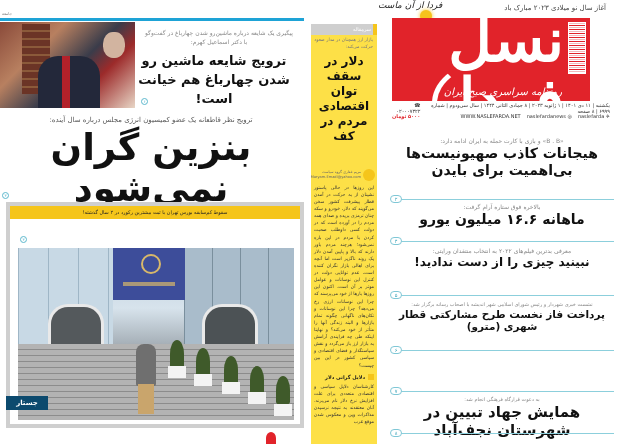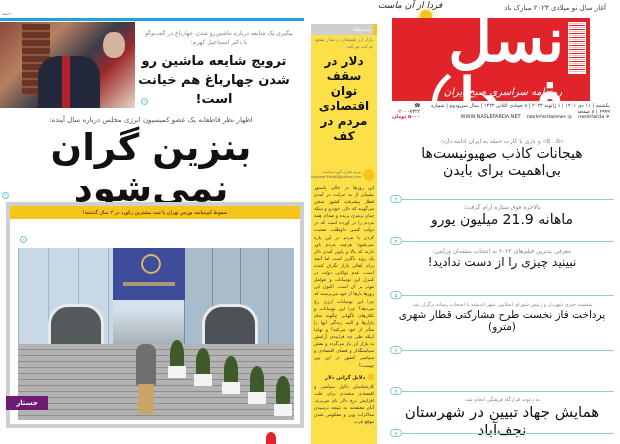--- a/index.html
+++ b/index.html
@@ -18,21 +18,21 @@
   .barcode { position: absolute; right: 4px; top: 4px; width: 18px; height: 52px; background: repeating-linear-gradient(0deg, #fff 0 1px, #f2b9bb 1px 2px, #fff 2px 3px, #e1232a 3px 4px); border: 1px solid #fff; }
   .masthead .swoosh { position: absolute; left: 40px; top: 40px; width: 130px; height: 90px; border: 5px solid #fff; border-radius: 50%; border-top-color: transparent; border-right-color: transparent; }
 
   .info-bar { position: absolute; left: 10px; top: 104px; width: 218px; font-size: 5px; color: #333; direction: rtl; }
   .info-bar .row { display: flex; justify-content: space-between; align-items: center; height: 8px; }
   .info-bar .price { color: #e1232a; font-weight: bold; }
   .info-bar .social { display: flex; gap: 6px; }
 
   .story { position: absolute; left: 6px; width: 228px; text-align: center; direction: rtl; }
   .story .kicker { font-size: 6px; color: #888; line-height: 1.3; }
-  .story .head { font-weight: normal; color: #111; line-height: 1.2; text-align: center; }
+  .story .head { font-weight: bold; color: #111; line-height: 1.2; text-align: center; }
   .divider { position: absolute; left: 8px; width: 224px; height: 8px; }
   .divider .line { position: absolute; left: 10px; right: 0; top: 4px; height: 1px; background: #8ccfdc; }
   .divider .num { position: absolute; left: 0; top: 0; width: 12px; height: 8px; border: 1px solid #7fc7d6; border-radius: 4px; font-size: 5px; line-height: 6px; color: #3ea5ba; text-align: center; background: #fff; }
 
   
   .mid-col { position: absolute; left: 311px; top: 24px; width: 66px; height: 420px; background: #fde047; direction: rtl; }
   .mid-col .tag { height: 11px; background: #cfcfcf; color: #fff; font-size: 5px; line-height: 11px; padding-right: 6px; position: relative; }
   .mid-col .tag::after { content: ""; position: absolute; right: 0; top: 0; width: 4px; height: 11px; background: #f5c51b; }
   .mid-col .kicker { font-size: 4.6px; color: #777; text-align: right; padding: 2px 4px 0 2px; line-height: 1.5; }
   .mid-col .title { font-size: 12px; font-weight: bold; text-align: center; line-height: 1.25; padding: 3px 2px; color: #111; }
@@ -70,21 +70,21 @@
   .bourse .photo .banner { position: absolute; left: 95px; top: 0; width: 72px; height: 52px; background: #3d4d9a; }
   .bourse .photo .banner::before { content: ""; position: absolute; left: 28px; top: 6px; width: 16px; height: 16px; border-radius: 50%; border: 2px solid #d8b86a; }
   .bourse .photo .banner::after { content: ""; position: absolute; left: 10px; top: 34px; width: 52px; height: 4px; background: #d8b86a; opacity: .7; }
   .bourse .photo .door-l { position: absolute; left: 30px; top: 56px; width: 56px; height: 42px; border: 3px solid #e9e9e9; border-bottom: none; border-radius: 20px 20px 0 0; background: #54595c; }
   .bourse .photo .door-r { position: absolute; left: 184px; top: 56px; width: 56px; height: 42px; border: 3px solid #e9e9e9; border-bottom: none; border-radius: 20px 20px 0 0; background: #4c5255; }
   .bourse .photo .stairs { position: absolute; left: 0; bottom: 0; width: 100%; height: 76px; background: repeating-linear-gradient(180deg, #b3b3b3 0 5px, #8c8c8c 5px 6px); }
   .bourse .photo .man { position: absolute; left: 118px; top: 96px; width: 20px; height: 42px; background: #6f6f6f; border-radius: 8px 8px 2px 2px; }
   .bourse .photo .legs { position: absolute; left: 120px; top: 136px; width: 16px; height: 30px; background: #c9a56c; }
   .bourse .photo .plant { position: absolute; width: 14px; height: 28px; background: #3f5a2a; border-radius: 50% 50% 10% 10%; }
   .bourse .photo .pot { position: absolute; width: 18px; height: 12px; background: #f3f3f3; }
-  .bourse .credit { position: absolute; left: -4px; bottom: 14px; width: 42px; height: 14px; background: #701a75; color: #fff; font-size: 7px; text-align: center; line-height: 14px; font-weight: bold; }
+  .bourse .credit { position: absolute; left: -4px; bottom: 14px; width: 42px; height: 14px; background: #0c4a6e; color: #fff; font-size: 7px; text-align: center; line-height: 14px; font-weight: bold; }
   .red-dot { position: absolute; left: 266px; top: 432px; width: 10px; height: 12px; background: #e1232a; border-radius: 50% 50% 0 0; }
 </style>
 </head>
 <body>
 
 <div class="left-col">
   <div class="section-label">جامعه</div>
   <div class="blue-rule"></div>
 
   <div class="feature">
@@ -92,21 +92,21 @@
       <div class="shelf"></div>
         <div class="body"></div>
         <div class="scarf"></div>
         <div class="head"></div>
     </div>
     <div class="kicker">پیگیری یک شایعه درباره ماشین‌رو شدن چهارباغ در گفت‌وگو با دکتر اسماعیل کهرم:</div>
     <div class="head">ترویج شایعه ماشین رو شدن چهارباغ هم خیانت است!</div>
     <div class="circ icon-c">۶</div>
   </div>
 
-  <div class="main-kicker">اظهار نظر قاطعانه یک عضو کمیسیون انرژی مجلس درباره سال آینده:</div>
+  <div class="main-kicker">ترویج نظر قاطعانه یک عضو کمیسیون انرژی مجلس درباره سال آینده:</div>
   <div class="main-head">بنزین گران نمی‌شود</div>
   <div class="circ" style="left:2px; top:192px;">۳</div>
 
   <div class="bourse">
     <div class="yellow">سقوط کم‌سابقه بورس تهران با ثبت بیشترین رکورد در ۲ سال گذشته!</div>
     <div class="circ" style="left:10px; top:30px;">۳</div>
     <div class="photo">
       <div class="glass-l"></div>
         <div class="glass-r"></div>
       <div class="banner"></div>
@@ -181,21 +181,21 @@
     <div class="kicker">«B . B» و بازی با کارت حمله به ایران ادامه دارد:</div>
     <div class="head" style="font-size:14px; padding:0 14px;">هیجانات کاذب صهیونیست‌ها بی‌اهمیت برای بایدن</div>
   </div>
   <div class="divider" style="top:195px;">
       <div class="line"></div>
       <div class="num">۲</div>
     </div>
 
   <div class="story" style="top:203px;">
     <div class="kicker">بالاخره فوق ستاره آرام گرفت:</div>
-    <div class="head" style="font-size:14px;">ماهانه 21.9 میلیون یورو</div>
+    <div class="head" style="font-size:14px;">ماهانه ۱۶.۶ میلیون یورو</div>
   </div>
   <div class="divider" style="top:237px;">
       <div class="line"></div>
       <div class="num">۴</div>
     </div>
 
   <div class="story" style="top:247px;">
     <div class="kicker">معرفی بدترین فیلم‌های ۲۰۲۲ به انتخاب منتقدان ورایتی:</div>
     <div class="head" style="font-size:12px;">نبینید چیزی را از دست ندادید!</div>
   </div>

